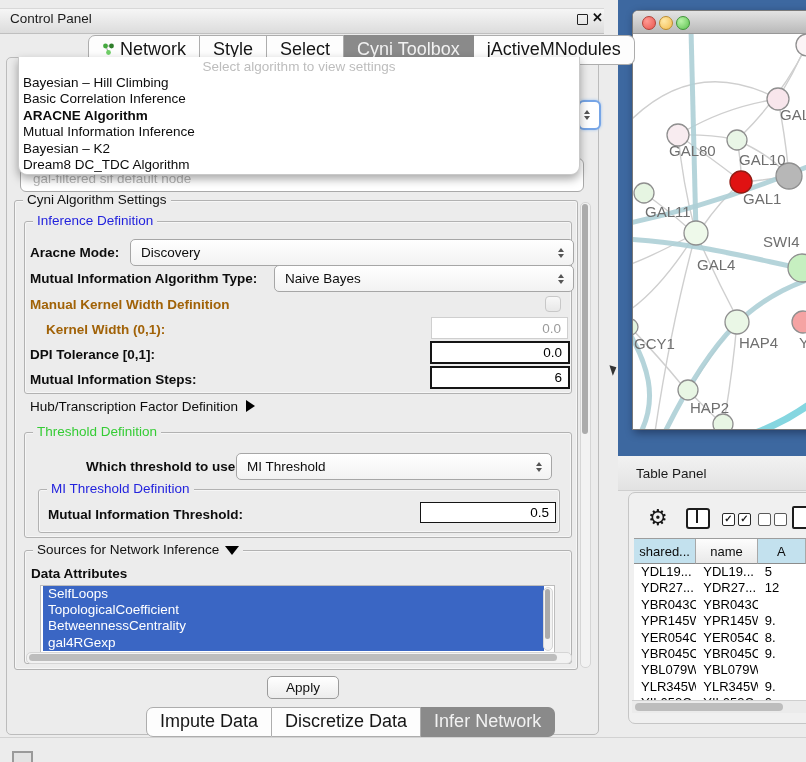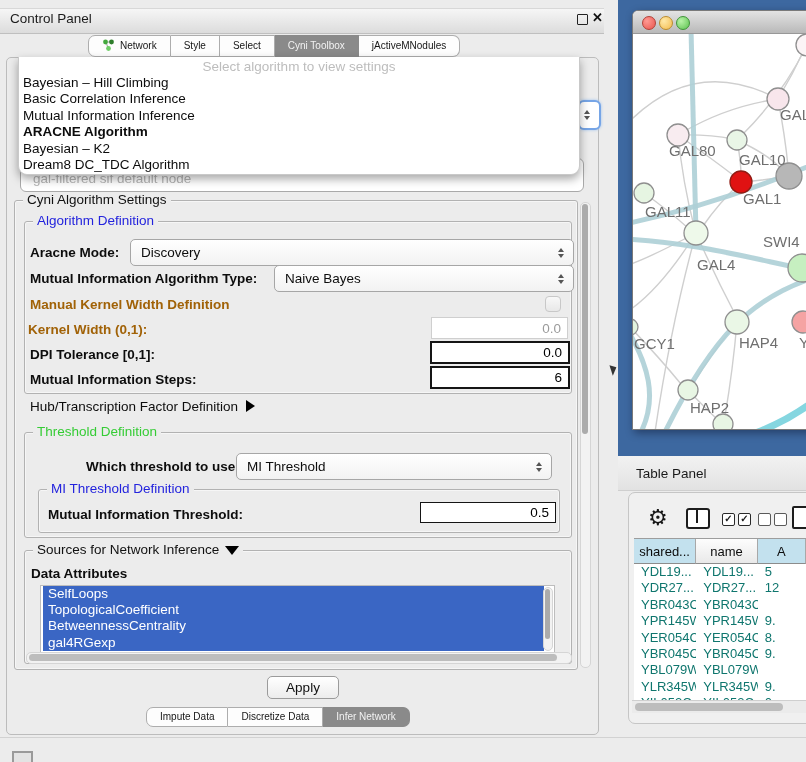--- a/index.html
+++ b/index.html
@@ -11,21 +11,21 @@
   .cp-titlebar{left:0;top:8px;width:604px;height:24px;background:linear-gradient(#f6f6f6,#dcdcdc);
                border-top:1px solid #d8d8d8;border-bottom:1px solid #bfbfbf;}
   .cp-title{left:10px;top:11px;font-size:13.5px;color:#1c1c1c;}
   .win-float{right:0;left:577px;top:14px;width:9px;height:9px;border:1.6px solid #222;border-radius:1px;}
   .win-close{left:592px;top:10px;font-size:13px;font-weight:bold;color:#111;}
 
   .tabbar{top:35px;display:flex;}
   .tabbar.top{left:88px;}
   .tabbar.bottom{top:707px;left:146px;}
   .tab{background:#fdfdfd;border:1px solid #adadad;border-left:none;padding:3px 13px 4px 13px;
-       font-size:10px;color:#161616;display:flex;align-items:center;gap:5px;}
+       font-size:18px;color:#161616;display:flex;align-items:center;gap:5px;}
   .tab:first-child{border-left:1px solid #adadad;border-radius:7px 0 0 7px;}
   .tab:last-child{border-radius:0 7px 7px 0;}
   .tab.selected{background:#8a8a8a;color:#f2f2f2;border-color:#8a8a8a;}
 
   .cp-body{left:6px;top:57px;width:591px;height:676px;border:1px solid #bcbcbc;border-radius:5px;background:#ececec;}
 
   
   .ghost-combo{left:20px;top:158px;width:562px;height:32px;background:#fff;border:1px solid #a9a9a9;border-radius:6px;}
   .ghost-combo span{position:absolute;left:12px;top:12px;color:#b5b5b5;font-size:13.5px;}
   .focus-combo-btn{left:578px;top:100px;width:19px;height:26px;background:#fff;border:2px solid #76a5e6;
@@ -111,21 +111,21 @@
   .docicon{left:792px;top:506px;width:15px;height:19px;border:2px solid #1d1d1d;border-radius:2px;background:#fff;}
 
   .tbl{left:634px;top:538px;width:172px;}
   .tbl-head{display:flex;height:25px;border-top:1px solid #9d9d9d;}
   .th{font-size:13px;color:#0c0c0c;display:flex;align-items:center;justify-content:center;
       border-right:1px solid #a8a8a8;border-bottom:1px solid #8c8c8c;overflow:hidden;}
   .th.blue{background:#c3e1ee;}
   .th.plain{background:linear-gradient(#fdfdfd,#e9e9e9);}
   .tbl-body{background:#fff;}
   .tr{display:flex;height:16.4px;}
-  .td{font-size:13px;color:#0f766e;line-height:16.4px;padding-left:7px;overflow:hidden;white-space:nowrap;}
+  .td{font-size:13px;color:#000000;line-height:16.4px;padding-left:7px;overflow:hidden;white-space:nowrap;}
   .tp-hscroll{left:632px;top:700px;width:174px;height:12px;background:#ebebeb;border-top:1px solid #cfcfcf;}
   .tp-hscroll .thumb{position:absolute;left:3px;top:2px;width:148px;height:8px;background:#bdbdbd;border-radius:4px;}
 
   .cursor{left:611px;top:364px;width:0;height:0;border-left:6px solid #333;border-top:4px solid transparent;
           border-bottom:7px solid transparent;transform:rotate(-18deg);}
 </style>
 </head>
 <body>
 
 <div class="screen">
@@ -312,56 +312,56 @@
         <i class="up"></i>
         <i class="dn"></i>
       </span>
   </div>
 
   <div class="abs popup">
     <div class="popup-hint">Select algorithm to view settings</div>
     <div id="popup-list">
         <div class="popup-item">Bayesian – Hill Climbing</div>
         <div class="popup-item">Basic Correlation Inference</div>
+        <div class="popup-item bold">ARACNE Algorithm</div>
         <div class="popup-item">Mutual Information Inference</div>
-        <div class="popup-item bold">ARACNE Algorithm</div>
         <div class="popup-item">Bayesian – K2</div>
         <div class="popup-item">Dream8 DC_TDC Algorithm</div>
       </div>
   </div>
 
   <div class="abs group" style="left:14px;top:200px;width:562px;height:468px;">
     <span class="legend">Cyni Algorithm Settings</span>
   </div>
   <div class="abs scroll-v" style="left:580px;top:202px;width:9px;height:464px;">
     <span class="thumb" style="top:1px;height:230px;"></span>
   </div>
 
   <div class="abs group" style="left:24px;top:221px;width:546px;height:171px;">
-    <span class="legend blue">Algorithm Definition</span>
+    <span class="legend blue">Inference Definition</span>
   </div>
   <div class="abs lbl" style="left:30px;top:245px;">Aracne Mode:</div>
   <div class="abs combo" style="left:130px;top:239px;width:432px;height:25px;">
     <span>Discovery</span>
     <span class="spin">
         <i class="up"></i>
         <i class="dn"></i>
       </span>
   </div>
   <div class="abs lbl" style="left:30px;top:271px;">Mutual Information Algorithm Type:</div>
   <div class="abs combo" style="left:274px;top:265px;width:288px;height:25px;">
     <span>Naive Bayes</span>
     <span class="spin">
         <i class="up"></i>
         <i class="dn"></i>
       </span>
   </div>
   <div class="abs lbl dis" style="left:30px;top:297px;">Manual Kernel Width Definition</div>
   <div class="abs chk" style="left:545px;top:296px;"></div>
-  <div class="abs lbl dis" style="left:28px;top:322px;">Kernel Width (0,1):</div>
+  <div class="abs lbl dis" style="left:46px;top:322px;">Kernel Width (0,1):</div>
   <div class="abs numfield light" style="left:431px;top:317px;width:129px;height:20px;">
     <span>0.0</span>
   </div>
   <div class="abs lbl" style="left:30px;top:347px;">DPI Tolerance [0,1]:</div>
   <div class="abs numfield strong" style="left:430px;top:341px;width:130px;height:19px;">
     <span>0.0</span>
   </div>
   <div class="abs lbl" style="left:30px;top:372px;">Mutual Information Steps:</div>
   <div class="abs numfield strong" style="left:430px;top:366px;width:130px;height:19px;">
     <span>6</span>

